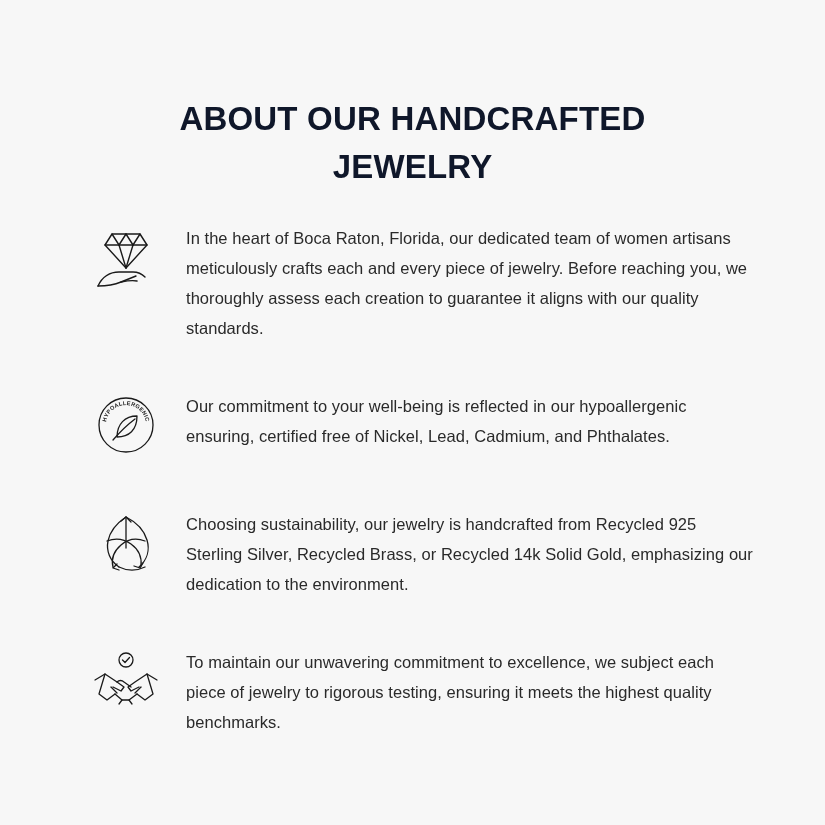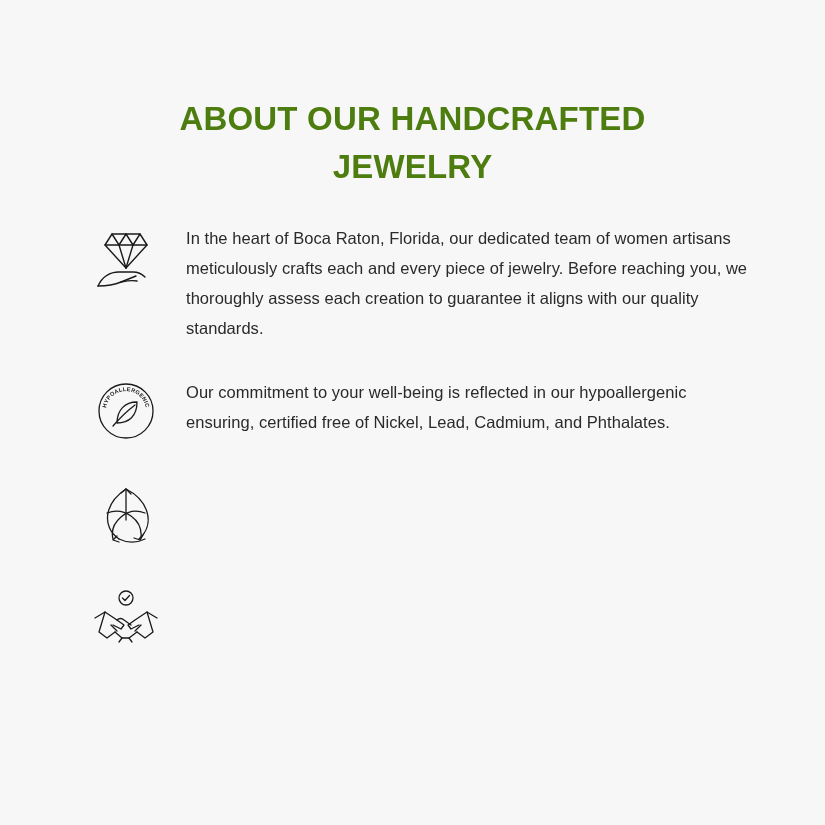--- a/index.html
+++ b/index.html
@@ -22,30 +22,30 @@
     display: flex;
     flex-direction: column;
     align-items: center;
   }
   .heading {
     text-align: center;
     font-size: 33px;
     line-height: 48px;
     font-weight: bold;
     letter-spacing: 0.2px;
-    color: #4d7c0f;
+    color: #0f172a;
     max-width: 560px;
     margin: 0 0 28px 0;
   }
   .features {
     width: 100%;
     max-width: 665px;
     display: flex;
     flex-direction: column;
-    gap: 30px;
+    gap: 44px;
     margin-left: 20px;
   }
   .feature {
     display: flex;
     align-items: flex-start;
     gap: 24px;
   }
   .icon-wrap {
     flex: 0 0 72px;
     width: 72px;
@@ -118,35 +118,37 @@
           <path d="M33 6 C43 11 51 19 54 29 C57 39 54 49 46 56"></path>
           <path d="M26 56 C34 60 44 60 52 56"></path>
           <path d="M14 30 C22 27 31 28 38 33 C45 38 49 46 48 55"></path>
           <path d="M52 30 C44 27 35 28 28 34 C21 40 18 48 20 56"></path>
           <path d="M33 7 C33 18 33 28 33 37"></path>
           <path d="M24 53 L20 57 L26 59"></path>
           <path d="M50 52 L47 57 L41 55"></path>
           <path d="M28 10 L33 6 L38 11"></path>
         </svg>
       </div>
+      <div class="feature-text">Choosing sustainability, our jewelry is handcrafted from Recycled 925 Sterling Silver, Recycled Brass, or Recycled 14k Solid Gold, emphasizing our dedication to the environment.</div>
     </div>
 
     <div class="feature">
       <div class="icon-wrap">
         <svg width="70" height="62" viewBox="0 0 70 62" fill="none" stroke="#1a1a1a" stroke-width="1.3" stroke-linecap="round" stroke-linejoin="round">
           <circle cx="35" cy="10" r="7"></circle>
           <path d="M31.5 10 L34 12.5 L38.5 7.5"></path>
           <path d="M4 30 L14 24 L26 32 L33 37 L30 41 L22 37"></path>
           <path d="M66 30 L56 24 L44 32 L37 37 L40 41 L48 37"></path>
           <path d="M26 32 C28 30 31 30 33 32 L40 37"></path>
           <path d="M14 24 L8 44 L16 50 L24 44"></path>
           <path d="M56 24 L62 44 L54 50 L46 44"></path>
           <path d="M24 44 L31 50 L38 50 L46 44"></path>
           <path d="M20 37 L26 43"></path>
           <path d="M50 37 L44 43"></path>
           <path d="M31 50 L28 54"></path>
           <path d="M38 50 L41 54"></path>
         </svg>
       </div>
+      <div class="feature-text">To maintain our unwavering commitment to excellence, we subject each piece of jewelry to rigorous testing, ensuring it meets the highest quality benchmarks.</div>
     </div>
 
   </div>
 </div>
 
 </body></html>

